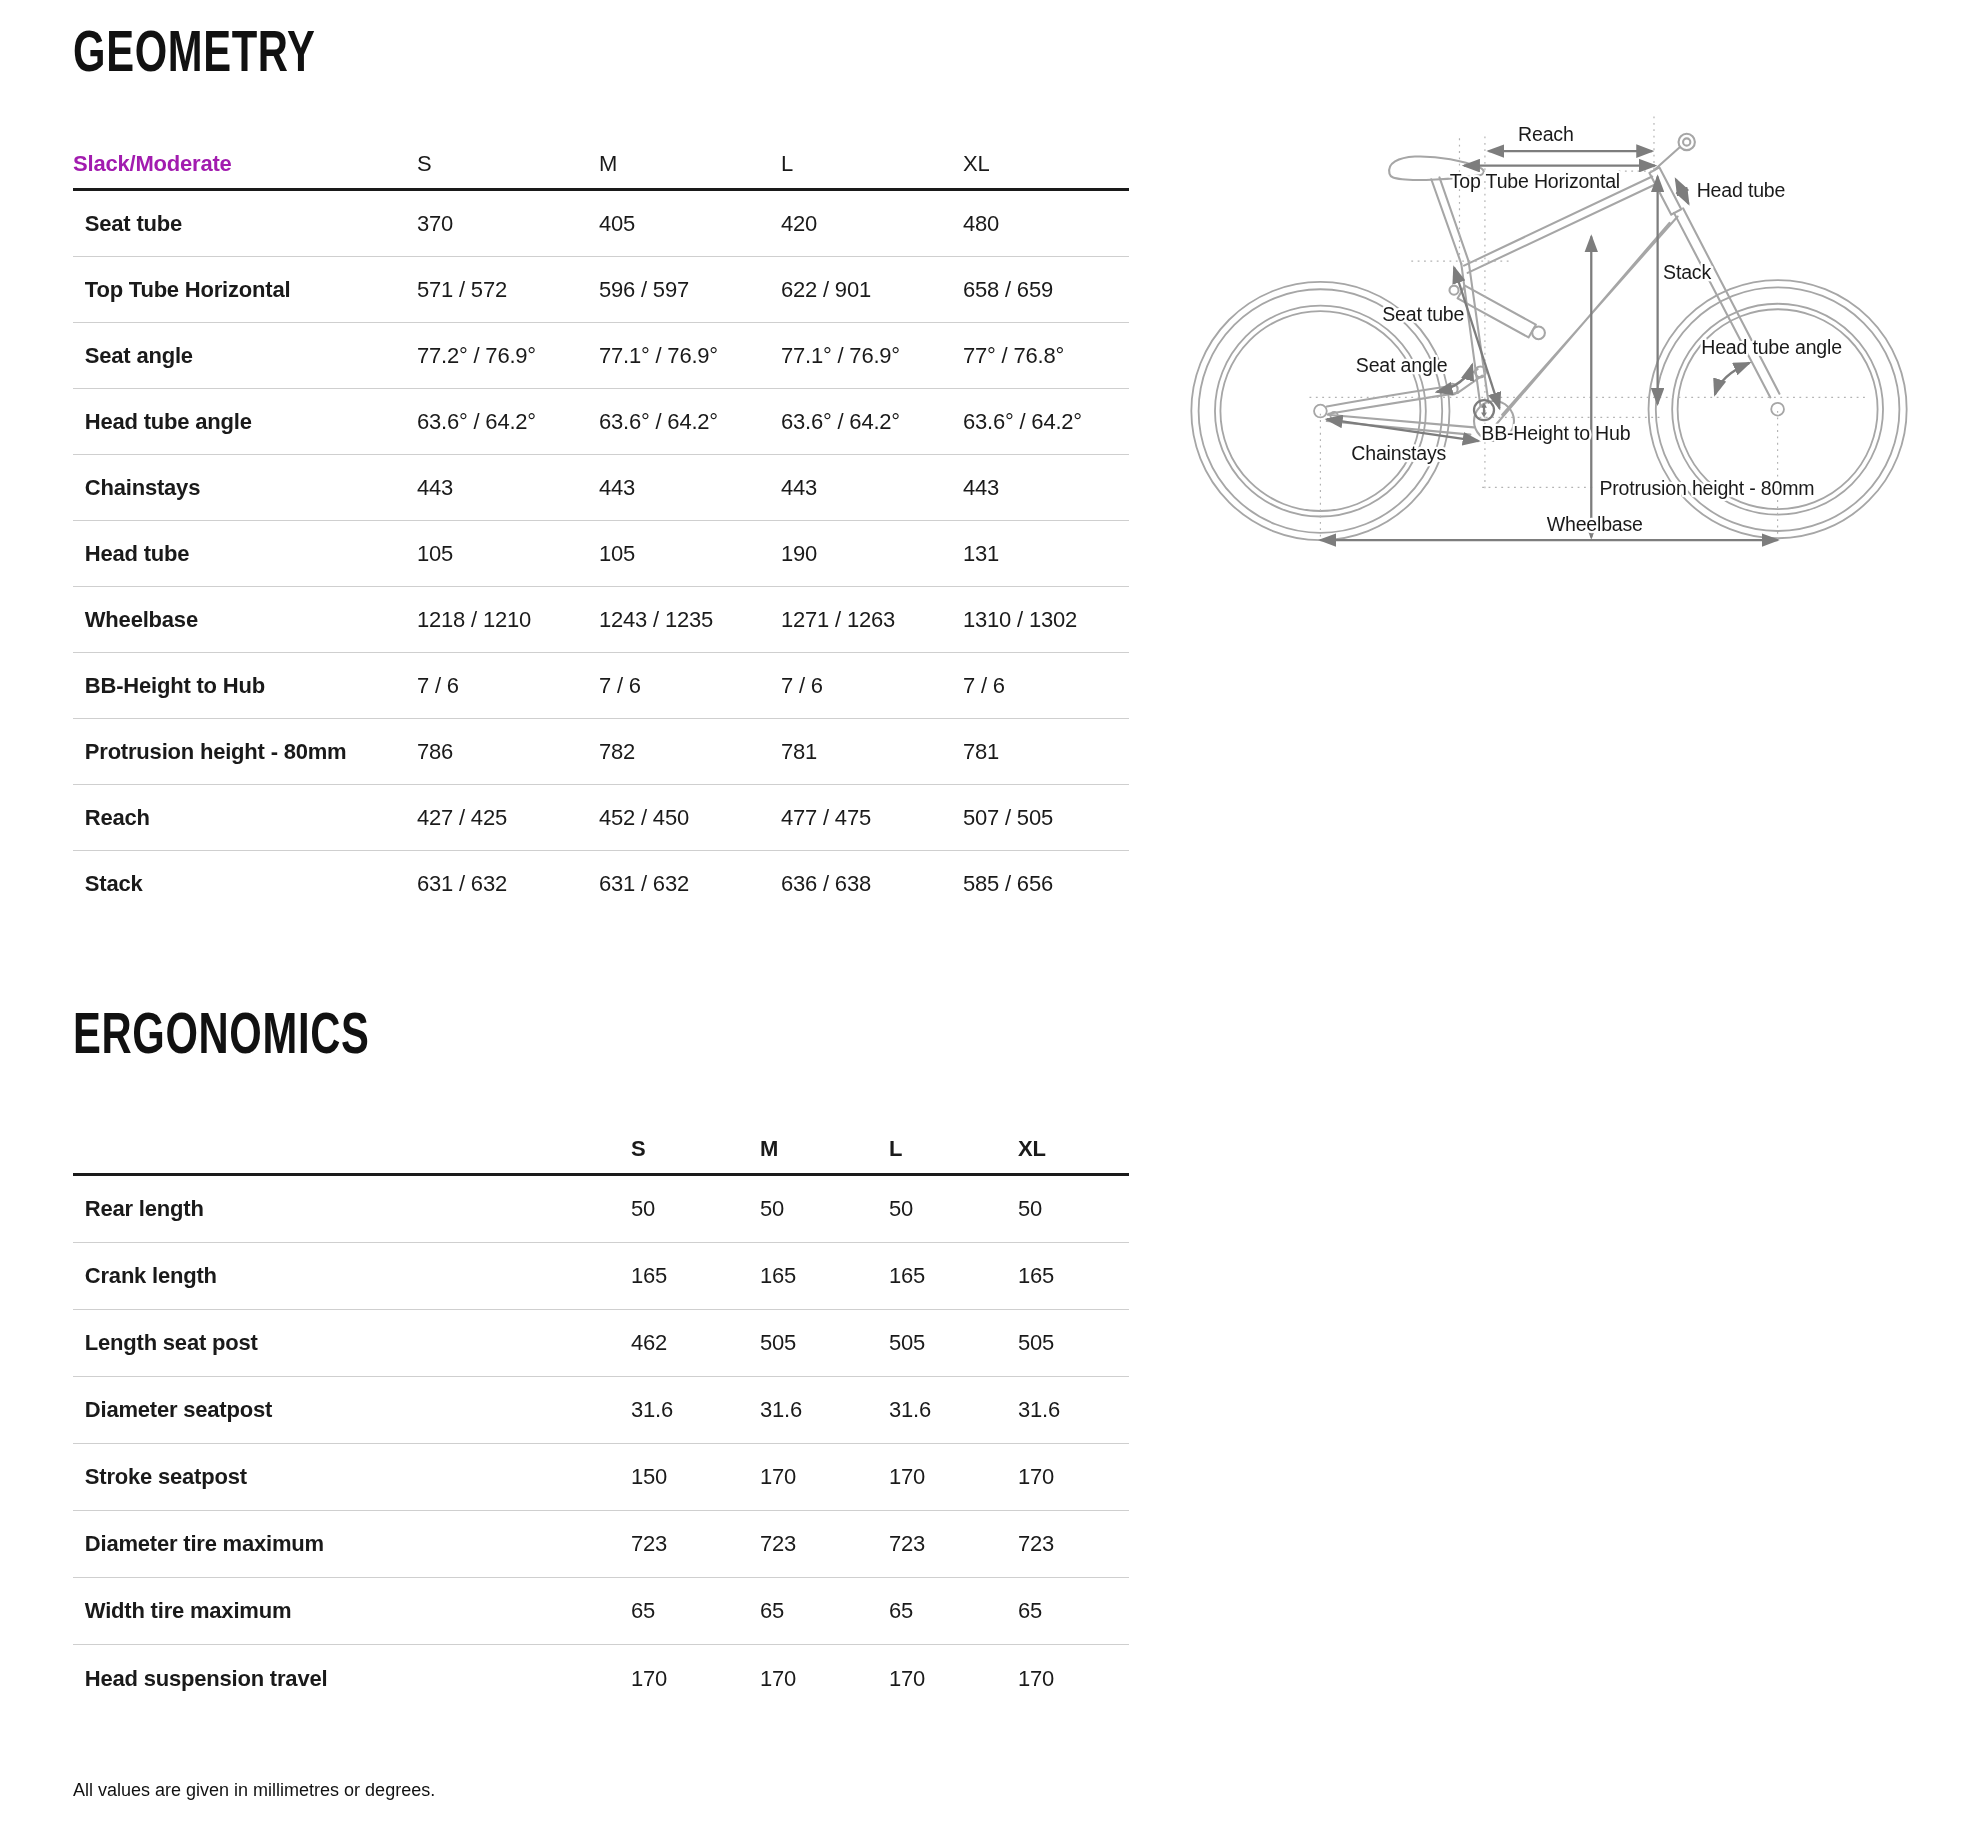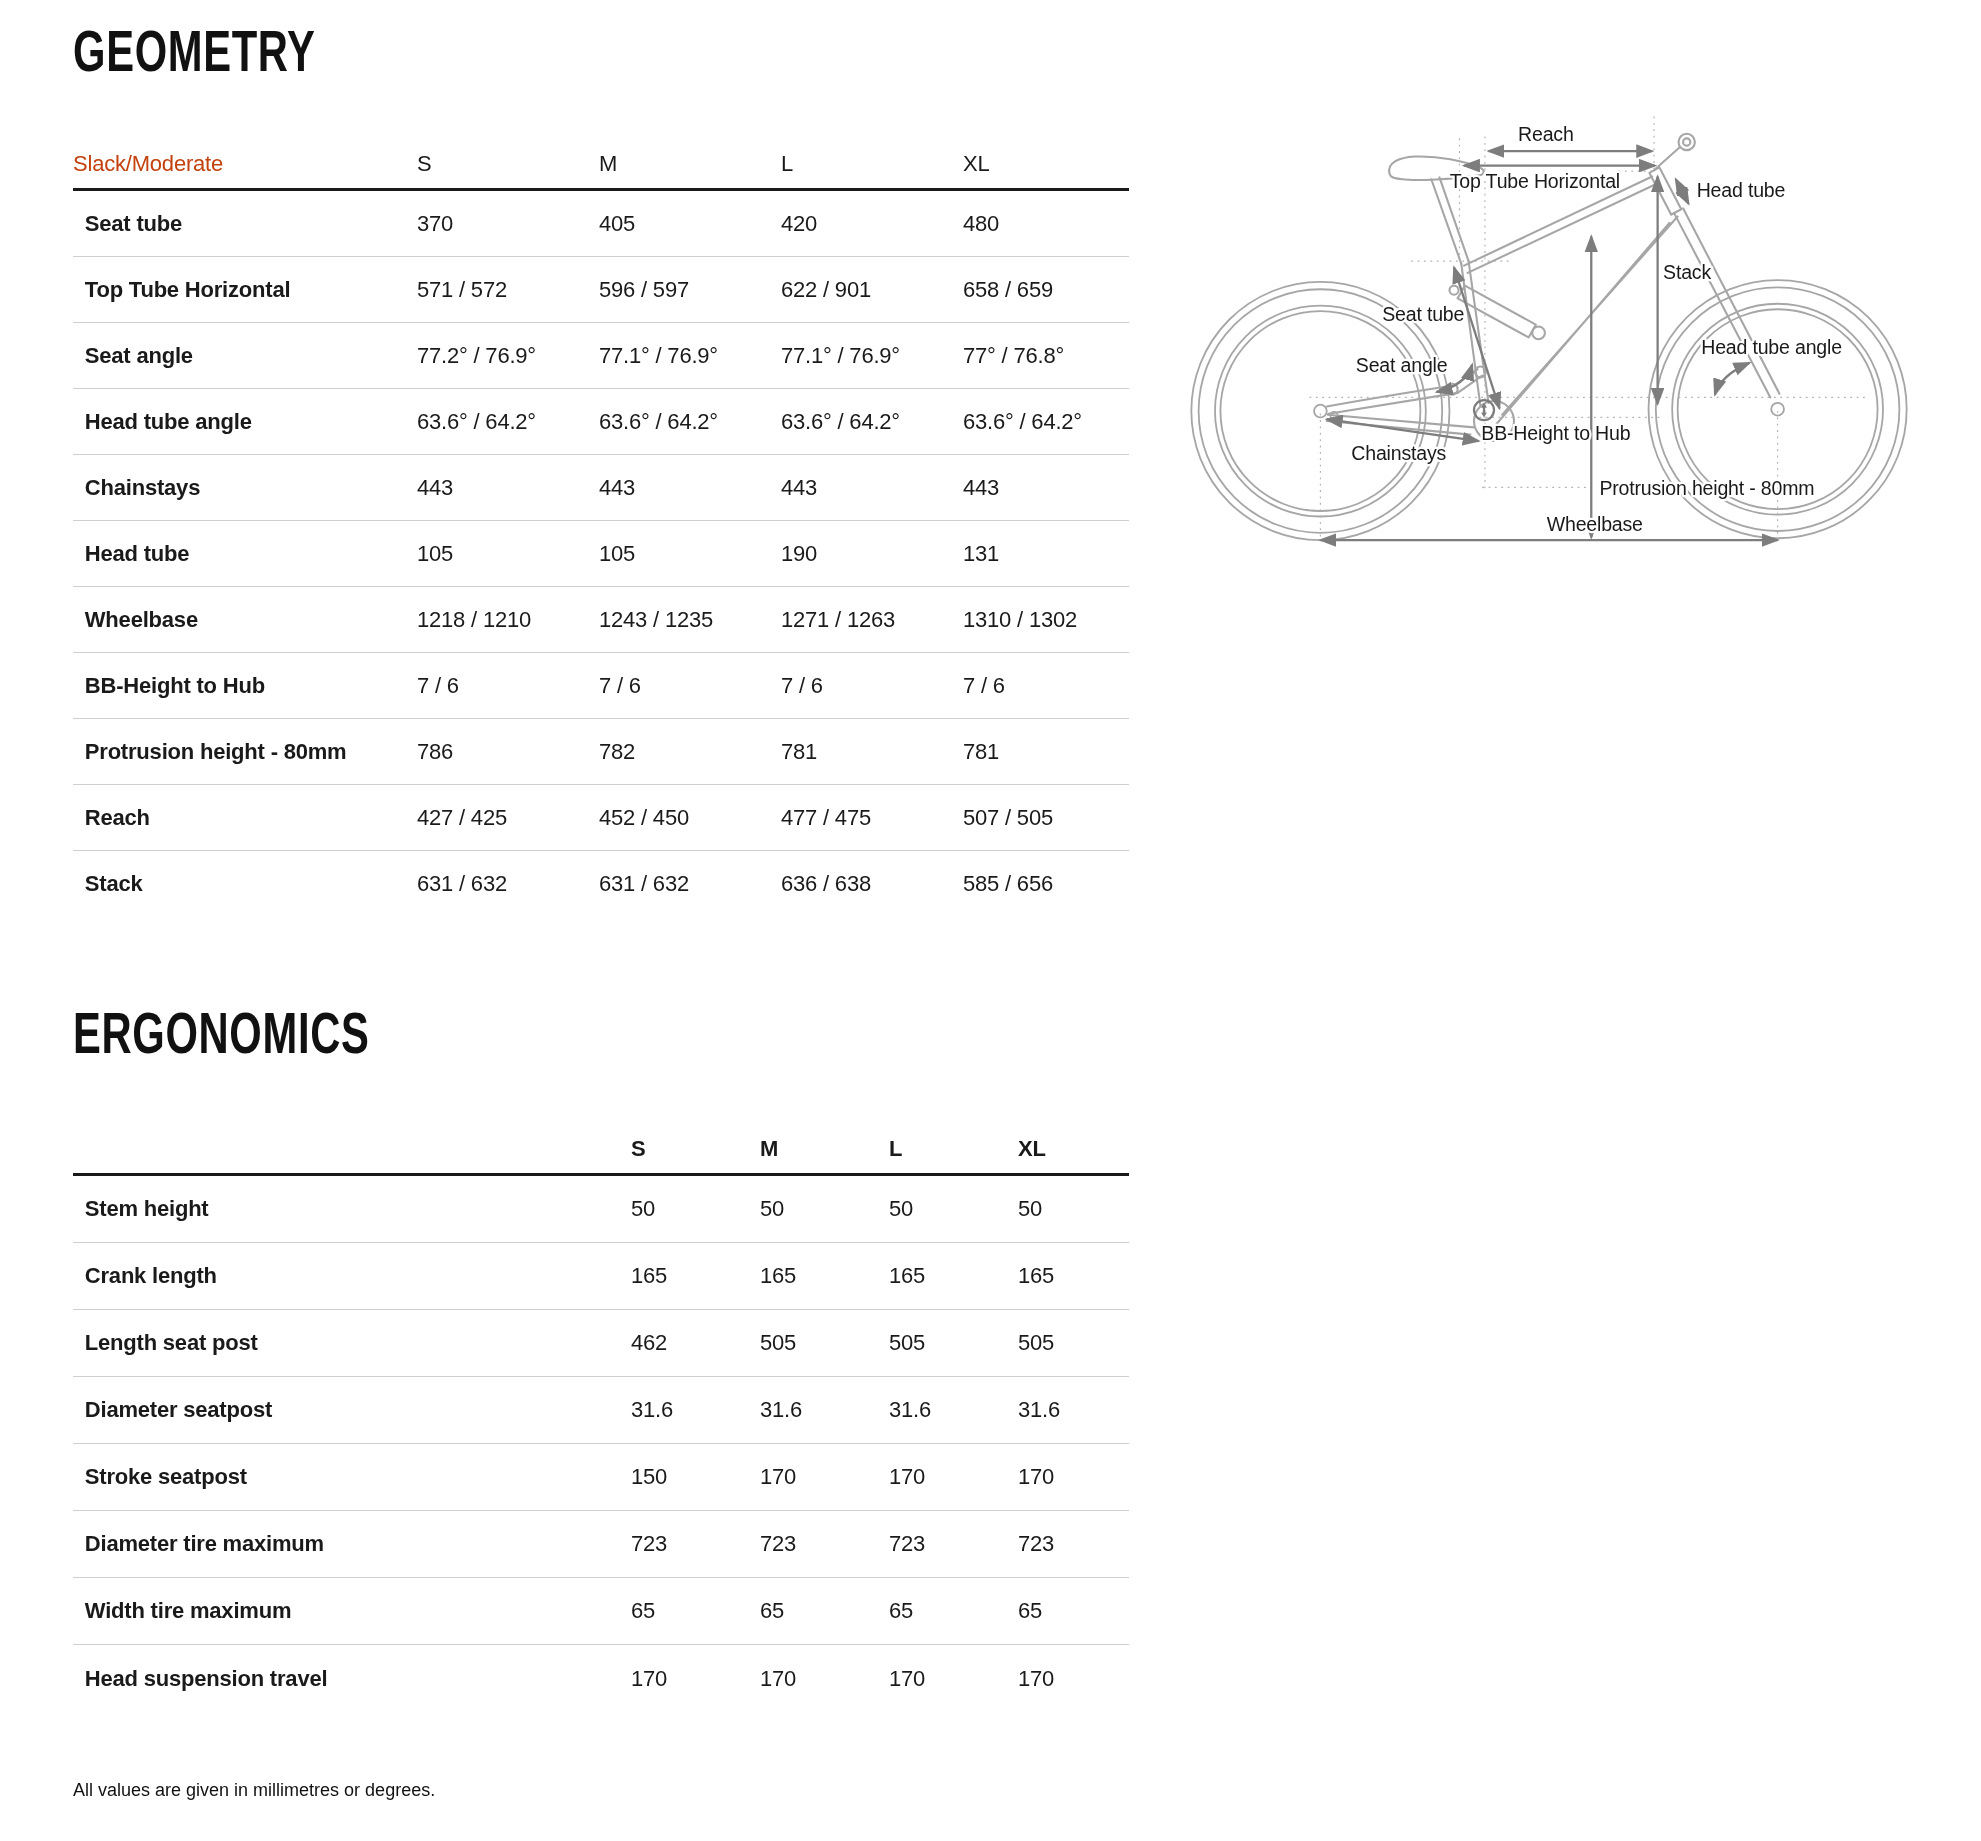--- a/index.html
+++ b/index.html
@@ -21,21 +21,21 @@
   #geo-table .thead{height:64px;padding-bottom:11px;}
   #ergo-table .thead{height:65px;padding-bottom:11px;}
 
   .trow{display:flex;align-items:center;border-bottom:0.9px solid #cfcfcf;box-sizing:border-box;}
   #geo-table .trow{height:66px;}
   #ergo-table .trow{height:67px;}
   .trow:last-child{border-bottom:none;}
 
   .tcell{font-size:22px;letter-spacing:-0.2px;white-space:nowrap;box-sizing:border-box;}
   .tcell.label{font-weight:700;padding-left:11.8px;}
-  .corner{color:#c2410c;font-weight:400;}
+  .corner{color:#a21caf;font-weight:700;}
   .colhead{font-size:22px;}
   #geo-table .colhead{font-weight:400;}
   #ergo-table .colhead{font-weight:700;}
 
   .geo .c0{width:344px;} .geo .c1,.geo .c2,.geo .c3{width:182px;} .geo .c4{width:166px;}
   .ergo .c0{width:558px;} .ergo .c1,.ergo .c2,.ergo .c3{width:129px;} .ergo .c4{width:110px;}
 
   #footnote{position:absolute;left:73px;top:1780px;font-size:18px;color:#111;}
 
   #diagram{position:absolute;left:1164px;top:82px;width:800px;height:509px;}
@@ -147,21 +147,21 @@
 <div id="ergo-table" class="spec-table ergo">
   <div class="thead">
     <div class="tcell c0"></div>
     <div class="tcell colhead c1">S</div>
     <div class="tcell colhead c2">M</div>
     <div class="tcell colhead c3">L</div>
     <div class="tcell colhead c4">XL</div>
   </div>
   <div class="tbody">
       <div class="trow">
-        <div class="tcell label c0">Stem height</div>
+        <div class="tcell label c0">Rear length</div>
         <div class="tcell val c1">50</div>
         <div class="tcell val c2">50</div>
         <div class="tcell val c3">50</div>
         <div class="tcell val c4">50</div>
       </div>
       <div class="trow">
         <div class="tcell label c0">Crank length</div>
         <div class="tcell val c1">165</div>
         <div class="tcell val c2">165</div>
         <div class="tcell val c3">165</div>

